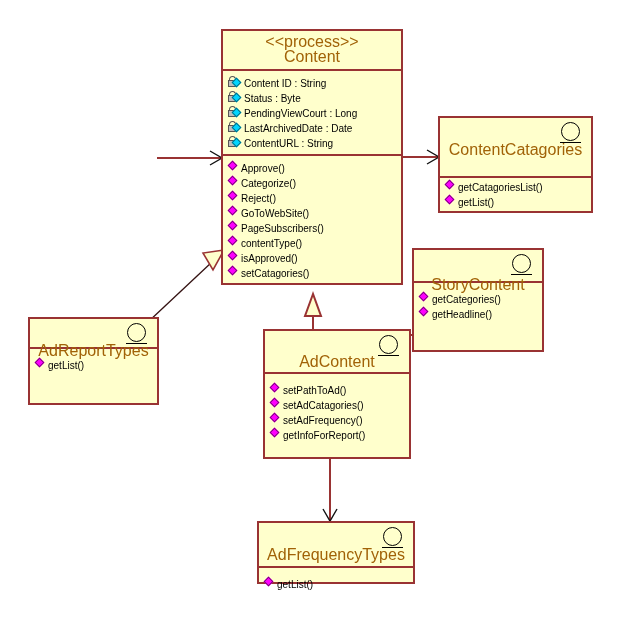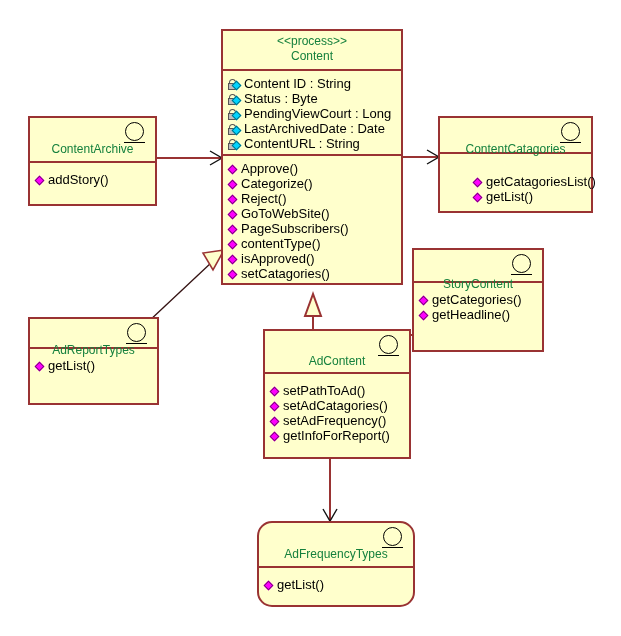--- a/index.html
+++ b/index.html
@@ -37,37 +37,37 @@
   }
   .uml-header {
     position: relative;
     box-sizing: border-box;
     border-bottom: 2px solid #993333;
     padding: 3px 0 4px 0;
     text-align: center;
   }
   .stereotype, .class-name {
     display: block;
-    font-size: 12px;
-    color: #15803d;
+    font-size: 16px;
+    color: #a16207;
     line-height: 15px;
     letter-spacing: 0px;
   }
   .class-name { }
   .uml-body {
     box-sizing: border-box;
     padding: 5px 0 5px 5px;
   }
   .uml-compartment + .uml-compartment {
     border-top: 2px solid #993333;
   }
   .member {
     display: flex;
-    align-items: flex-end;
-    font-size: 13px;
+    align-items: flex-start;
+    font-size: 10px;
     line-height: 15px;
     color: #000000;
     white-space: nowrap;
   }
 
   
   .lollipop {
     position: absolute;
     right: 8px;
     top: 4px;
@@ -276,47 +276,30 @@
       </div>
       <div class="member">
         <span class="icon-method">
             <i></i>
           </span>
         <span>setCatagories()</span>
       </div>
     </div>
   </div>
 
-  <div class="uml-class" id="cls-content-archive" style="left:28px; top:116px; width:129px; height:90px;">
-    <div class="uml-header" style="height:45px; padding-top:24px;">
-      <span class="lollipop">
-        <span class="ball"></span>
-          <span class="stem"></span>
-      </span>
-      <span class="class-name">ContentArchive</span>
-    </div>
-    <div class="uml-compartment uml-body" style="height:41px; padding-top:9px;">
-      <div class="member">
-        <span class="icon-method">
-            <i></i>
-          </span>
-        <span>addStory()</span>
-      </div>
-    </div>
-  </div>
 
   <div class="uml-class" id="cls-content-catagories" style="left:438px; top:116px; width:155px; height:97px;">
-    <div class="uml-header" style="height:36px; padding-top:24px;">
+    <div class="uml-header" style="height:60px; padding-top:24px;">
       <span class="lollipop">
         <span class="ball"></span>
           <span class="stem"></span>
       </span>
       <span class="class-name">ContentCatagories</span>
     </div>
-    <div class="uml-compartment uml-body" style="height:49px; padding-top:20px;margin-left:28px;">
+    <div class="uml-compartment uml-body" style="height:49px; padding-top:2px;">
       <div class="member">
         <span class="icon-method">
             <i></i>
           </span>
         <span>getCatagoriesList()</span>
       </div>
       <div class="member">
         <span class="icon-method">
             <i></i>
           </span>
@@ -396,21 +379,21 @@
       </div>
       <div class="member">
         <span class="icon-method">
             <i></i>
           </span>
         <span>getInfoForReport()</span>
       </div>
     </div>
   </div>
 
-  <div class="uml-class" id="cls-ad-frequency-types" style="left:257px; top:521px; width:158px; height:86px;border-radius:15px;">
+  <div class="uml-class" id="cls-ad-frequency-types" style="left:257px; top:521px; width:158px; height:63px;">
     <div class="uml-header" style="height:45px; padding-top:24px;">
       <span class="lollipop">
         <span class="ball"></span>
           <span class="stem"></span>
       </span>
       <span class="class-name">AdFrequencyTypes</span>
     </div>
     <div class="uml-compartment uml-body" style="height:40px; padding-top:9px;">
       <div class="member">
         <span class="icon-method">

